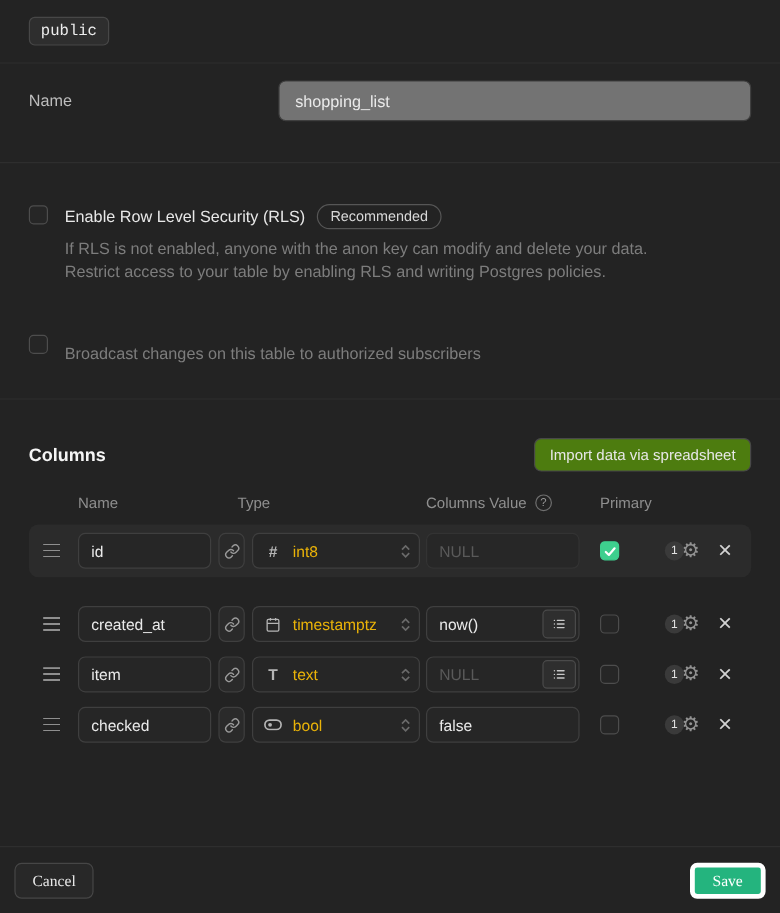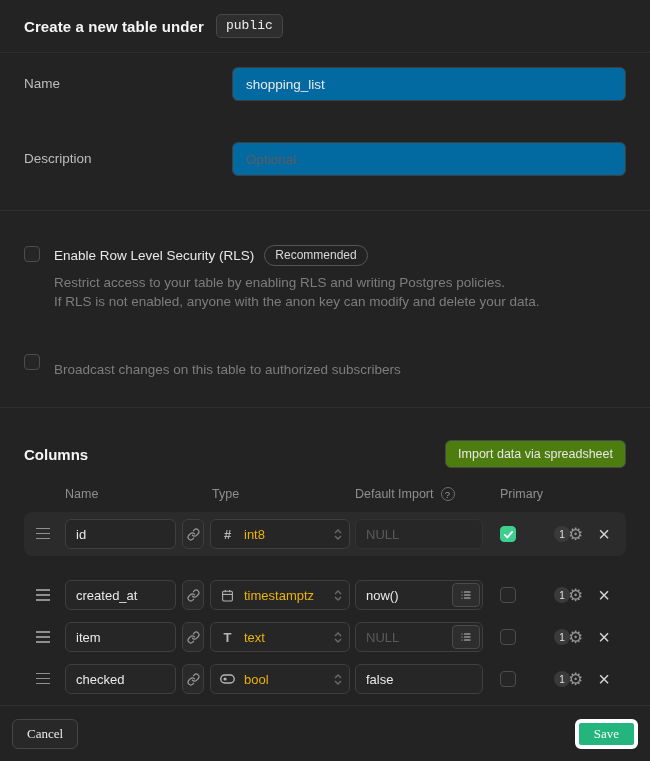--- a/index.html
+++ b/index.html
@@ -21,21 +21,21 @@
     font-size:13px; color:#ededed; background:#2e2e2e;
     border:1px solid #474747; border-radius:5px; padding:4px 9px 5px; line-height:1;
   }
   
   .fields { padding:14px 24px 34px; border-bottom:1px solid #2e2e2e; }
   .field-row { display:flex; align-items:flex-start; }
   .field-row + .field-row { margin-top:41px; }
   .field-label { width:208px; padding-top:9px; color:#bdbdbd; font-size:13.5px; }
   .field-input-wrap { flex:1; }
   .text-input {
-    width:100%; height:34px; background:#0369a1; border:1px solid #3f3f3f;
+    width:100%; height:34px; background:#737373; border:1px solid #3f3f3f;
     border-radius:6px; padding:0 13px; color:#eaeaea; font-size:13.5px;
     font-family:"Liberation Sans",sans-serif; font-weight:500; outline:none;
   }
   .text-input::placeholder { color:#5d5d5d; font-weight:400; }
   
   .toggles { padding:34px 24px 0; border-bottom:1px solid #2e2e2e; height:197px; }
   .toggle-item { display:flex; gap:14px; }
   .toggle-item + .toggle-item { margin-top:42px; }
   .cb {
     width:16px; height:16px; flex:0 0 auto; background:#262626;
@@ -52,21 +52,21 @@
   .columns { padding:32px 24px 0; flex:1 1 auto; }
   .columns-head { display:flex; justify-content:space-between; align-items:center; }
   .columns-title { font-size:15px; font-weight:600; color:#f5f5f5; }
   .import-btn {
     background:#4d7c0f; border:1px solid #484848; border-radius:6px;
     color:#e8e8e8; font-size:12.5px; padding:6px 12px; cursor:pointer;
     font-family:"Liberation Sans",sans-serif;
   }
   .col-headers { position:relative; height:13px; margin-top:19px; color:#8f8f8f; font-size:12.5px; }
   .col-headers span.h { position:absolute; top:0; white-space:nowrap; }
-  .h-name { left:41px; } .h-type { left:188px; } .h-default { left:331px; display:flex; align-items:center; gap:7px; }
+  .h-name { left:41px; } .h-type { left:174px; } .h-default { left:331px; display:flex; align-items:center; gap:7px; }
   .h-primary { left:476px; }
   .help-circ {
     width:14px; height:14px; border:1px solid #6f6f6f; border-radius:50%;
     display:inline-flex; align-items:center; justify-content:center;
     font-size:9.5px; color:#9a9a9a;
   }
   .rows { margin-top:12px; }
   .col-row { display:flex; align-items:center; height:42px; }
   .col-row.highlight { background:#2b2b2b; border-radius:8px; height:44px; margin-bottom:18px; }
   .drag {
@@ -130,50 +130,43 @@
   .btn-cancel { background:#282828; border:1px solid #464646; color:#eaeaea; padding:0 14px; }
   .btn-save { background:#24b47e; border:4px solid #ffffff; color:#ffffff; padding:0 15px; font-weight:500; }
   svg { display:block; }
 </style>
 </head>
 <body>
 
 <div class="app">
 
   <div class="hdr">
-    <span class="hdr-title">Create a new table under</span>
     <span class="schema-chip">public</span>
   </div>
 
   <div class="fields">
     <div class="field-row">
       <div class="field-label">Name</div>
       <div class="field-input-wrap">
         <input class="text-input" type="text" value="shopping_list" style="">
-      </div>
-    </div>
-    <div class="field-row">
-      <div class="field-label">Description</div>
-      <div class="field-input-wrap">
-        <input class="text-input" type="text" placeholder="Optional" style="">
       </div>
     </div>
   </div>
 
   <div class="toggles">
     <div class="toggle-item">
       <div class="cb"></div>
       <div>
         <div class="toggle-label-row">
           <span class="toggle-label">Enable Row Level Security (RLS)</span>
           <span class="badge">Recommended</span>
         </div>
         <div class="toggle-desc">
+          <div>If RLS is not enabled, anyone with the anon key can modify and delete your data.</div>
           <div>Restrict access to your table by enabling RLS and writing Postgres policies.</div>
-          <div>If RLS is not enabled, anyone with the anon key can modify and delete your data.</div>
         </div>
       </div>
     </div>
     <div class="toggle-item">
       <div class="cb"></div>
       <div>
         <div class="toggle-desc">Broadcast changes on this table to authorized subscribers</div>
       </div>
     </div>
   </div>
@@ -181,21 +174,21 @@
   <div class="columns">
     <div class="columns-head">
       <span class="columns-title">Columns</span>
       <button class="import-btn">Import data via spreadsheet</button>
     </div>
 
     <div class="col-headers">
       <span class="h h-name">Name</span>
       <span class="h h-type">Type</span>
       <span class="h h-default">
-        <span>Default Import</span>
+        <span>Columns Value</span>
         <span class="help-circ">?</span>
       </span>
       <span class="h h-primary">Primary</span>
     </div>
 
     <div class="rows">
 
       <div class="col-row highlight">
         <div class="drag"></div>
         <input class="cell-input name-cell" type="text" value="id" style="">

